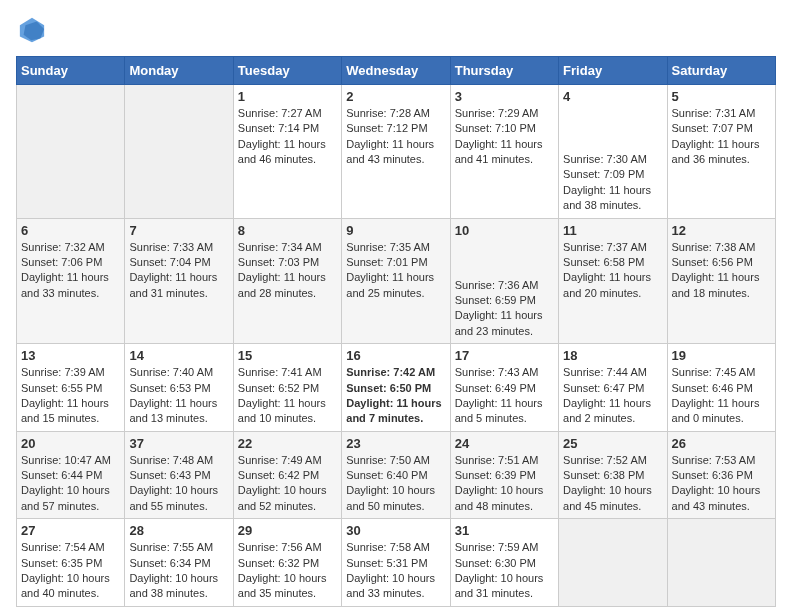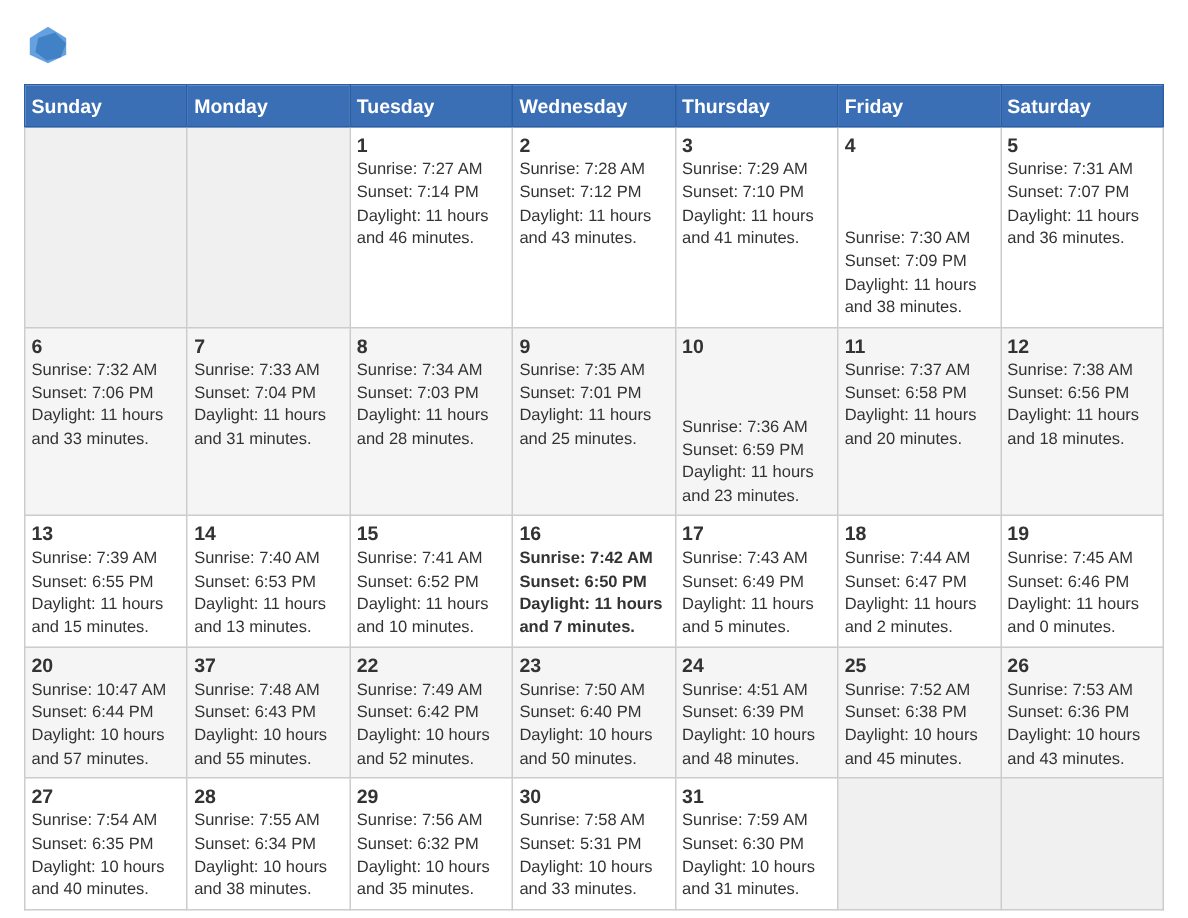--- a/index.html
+++ b/index.html
@@ -262,21 +262,21 @@
 Daylight: 10 hours and 52 minutes.</div>
         </td>
         <td>
           <span class="day-number">23</span>
           <div class="day-info" style="white-space: pre-line;">Sunrise: 7:50 AM
 Sunset: 6:40 PM
 Daylight: 10 hours and 50 minutes.</div>
         </td>
         <td>
           <span class="day-number">24</span>
-          <div class="day-info" style="white-space: pre-line;">Sunrise: 4:51 AM
+          <div class="day-info" style="white-space: pre-line;">Sunrise: 7:51 AM
 Sunset: 6:39 PM
 Daylight: 10 hours and 48 minutes.</div>
         </td>
         <td>
           <span class="day-number">25</span>
           <div class="day-info" style="white-space: pre-line;">Sunrise: 7:52 AM
 Sunset: 6:38 PM
 Daylight: 10 hours and 45 minutes.</div>
         </td>
         <td>

